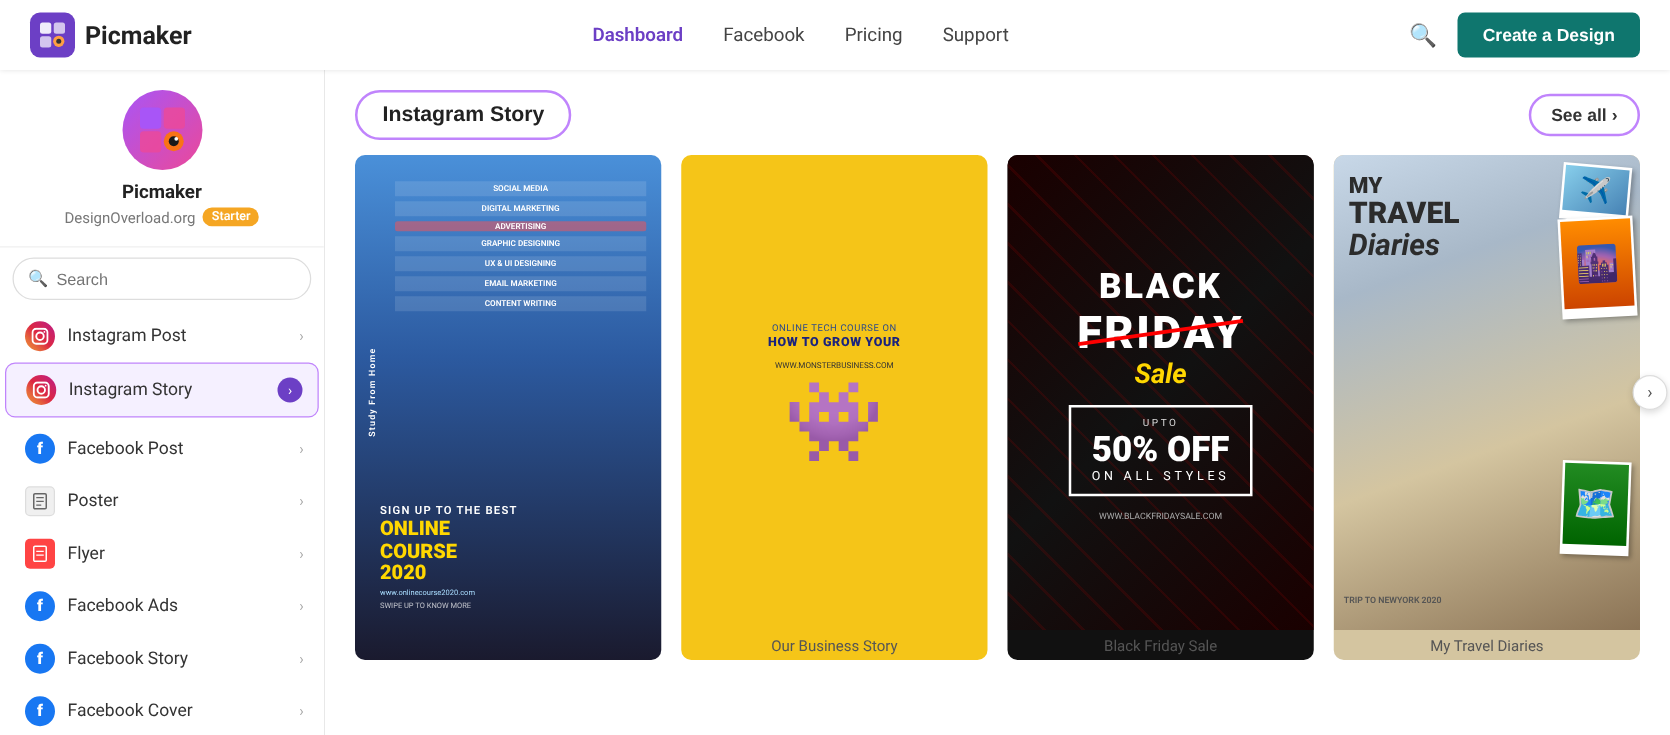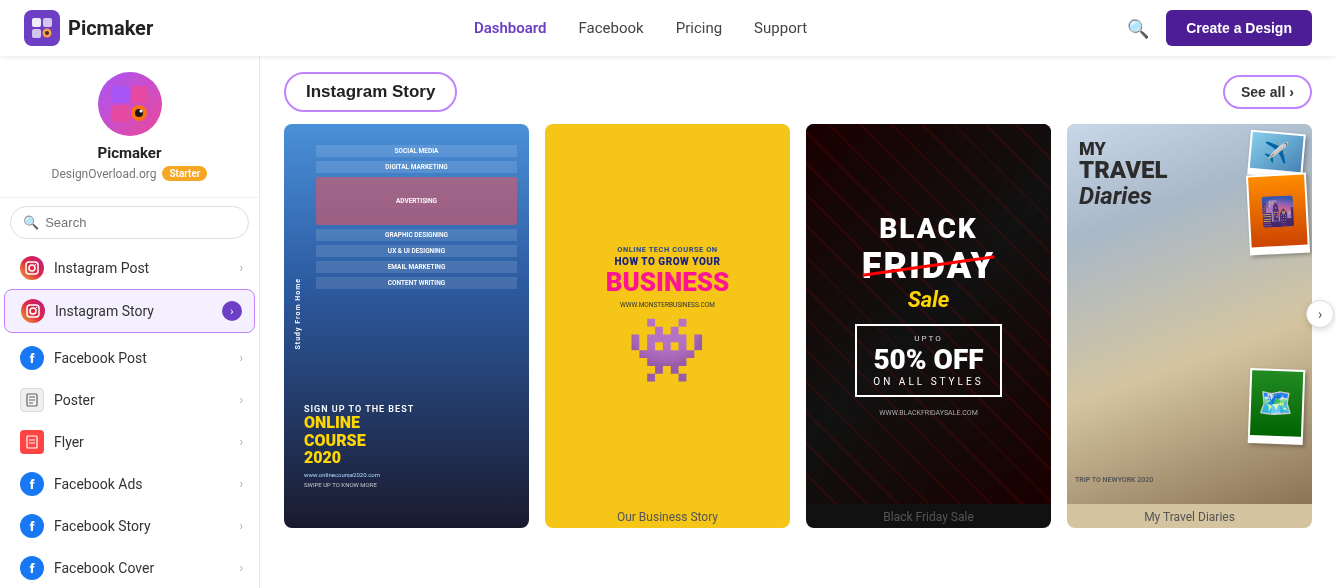--- a/index.html
+++ b/index.html
@@ -57,21 +57,21 @@
       display: flex;
       align-items: center;
       gap: 16px;
     }
     .topnav-search-icon {
       font-size: 18px;
       color: #555;
       cursor: pointer;
     }
     .create-btn {
-      background: #4c1d95;
+      background: #0f766e;
       color: white;
       border: none;
       padding: 10px 20px;
       border-radius: 6px;
       font-size: 14px;
       font-weight: 600;
       cursor: pointer;
     }
 
     
@@ -529,40 +529,39 @@
     <div class="cards-container">
 
       <div class="card card-1">
         <div class="card-1-content">
           <div style="position:absolute;left:6px;top:0;bottom:0;display:flex;align-items:center;justify-content:center;width:16px;">
             <span style="writing-mode:vertical-rl;transform:rotate(180deg);font-size:7px;color:white;letter-spacing:1px;font-weight:600;white-space:nowrap;">Study From Home</span>
           </div>
           <div class="card-1-main">
             <div style="background:rgba(255,255,255,0.12);color:white;font-size:6.5px;padding:2px 5px;text-align:center;margin:1px 0;font-weight:600;">SOCIAL MEDIA</div>
             <div style="background:rgba(255,255,255,0.12);color:white;font-size:6.5px;padding:2px 5px;text-align:center;margin:1px 0;font-weight:600;">DIGITAL MARKETING</div>
-            <div style="background:rgba(255,80,80,0.5);color:white;font-size:6.5px;padding:20px 5px;text-align:center;margin:1px 0;font-weight:600;border-radius:2px;">ADVERTISING</div>
+            <div style="background:rgba(255,80,80,0.5);color:white;font-size:6.5px;padding:0 5px;text-align:center;margin:1px 0;font-weight:600;border-radius:2px;">ADVERTISING</div>
             <div style="background:rgba(255,255,255,0.12);color:white;font-size:6.5px;padding:2px 5px;text-align:center;margin:1px 0;font-weight:600;">GRAPHIC DESIGNING</div>
             <div style="background:rgba(255,255,255,0.12);color:white;font-size:6.5px;padding:2px 5px;text-align:center;margin:1px 0;font-weight:600;">UX &amp; UI DESIGNING</div>
             <div style="background:rgba(255,255,255,0.12);color:white;font-size:6.5px;padding:2px 5px;text-align:center;margin:1px 0;font-weight:600;">EMAIL MARKETING</div>
             <div style="background:rgba(255,255,255,0.12);color:white;font-size:6.5px;padding:2px 5px;text-align:center;margin:1px 0;font-weight:600;">CONTENT WRITING</div>
           </div>
           <div class="card-1-bottom">
             <div style="font-size:9px;color:white;font-weight:600;letter-spacing:1px;">SIGN UP TO THE BEST</div>
             <div style="font-size:16px;font-weight:900;color:#ffd700;text-transform:uppercase;line-height:1.1;">ONLINE<br>COURSE<br>2020</div>
             <div style="font-size:6px;color:#adf;margin-top:4px;">www.onlinecourse2020.com</div>
             <div style="font-size:6px;color:rgba(255,255,255,0.7);margin-top:3px;">SWIPE UP TO KNOW MORE</div>
           </div>
         </div>
       </div>
 
       <div class="card card-2">
         <div class="card-2-content">
-          <div style="font-size:7.5px;color:#2c4a8a;font-weight:700;text-align:center;margin-bottom:2px;letter-spacing:0.5px;">ONLINE TECH COURSE ON</div>
+          <div style="font-size:7.5px;color:#2c4a8a;font-weight:400;text-align:center;margin-bottom:2px;letter-spacing:0.5px;">ONLINE TECH COURSE ON</div>
           <div style="font-size:10px;font-weight:900;color:#1a237e;text-align:center;letter-spacing:0.5px;margin-bottom:2px;">HOW TO GROW YOUR</div>
-          <div style="font-size:26px;font-weight:900;color:#ff1493;text-transform:uppercase;text-align:center;line-height:1;">BUSINESS</div>
           <div style="font-size:6.5px;color:#333;text-align:right;margin:6px 0 10px 0;">WWW.MONSTERBUSINESS.COM</div>
           <div style="font-size:64px;line-height:1;">👾</div>
         </div>
         <div class="card-label">Our Business Story</div>
       </div>
 
       <div class="card card-3">
         <div class="card-3-content">
           <div class="card-3-diagonal"></div>
           <div style="position:relative;z-index:2;display:flex;flex-direction:column;align-items:center;">

